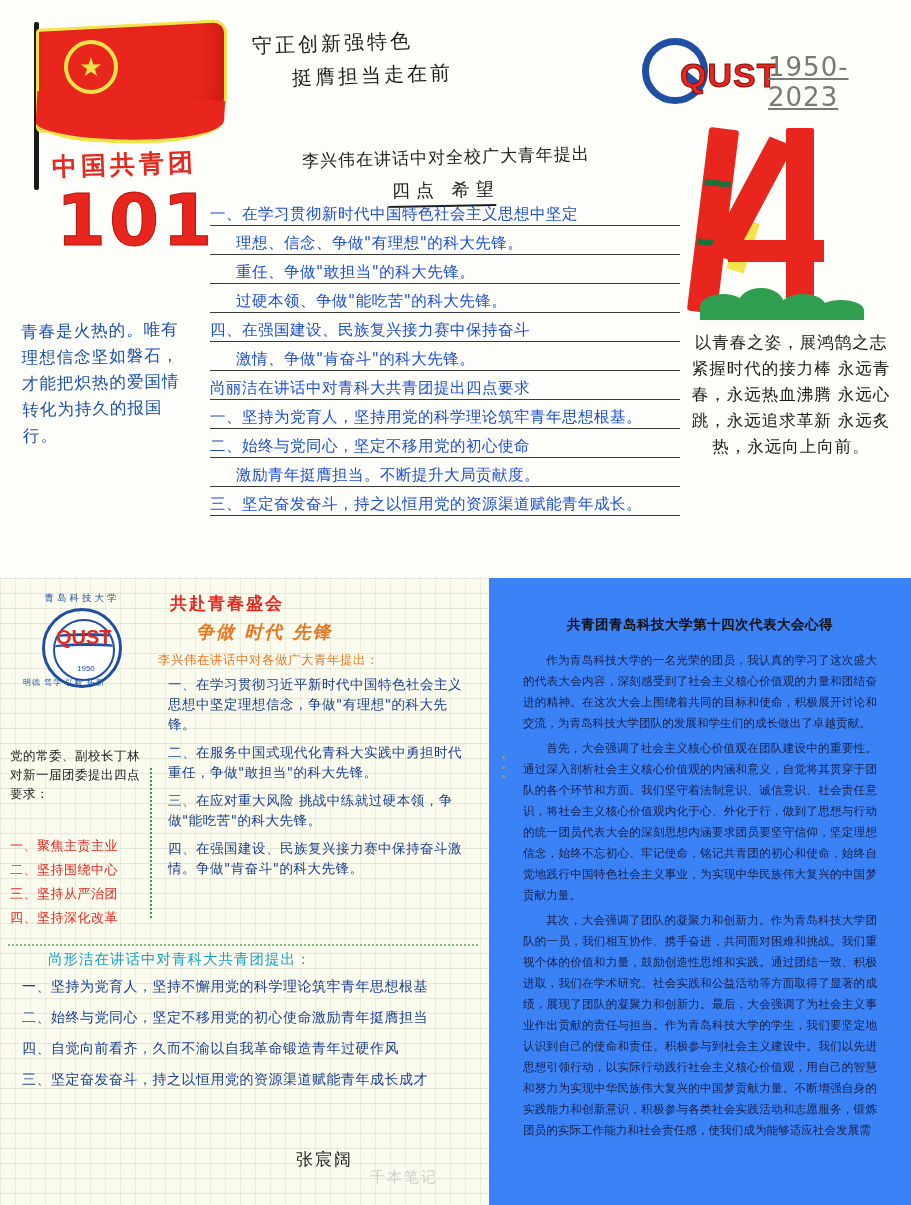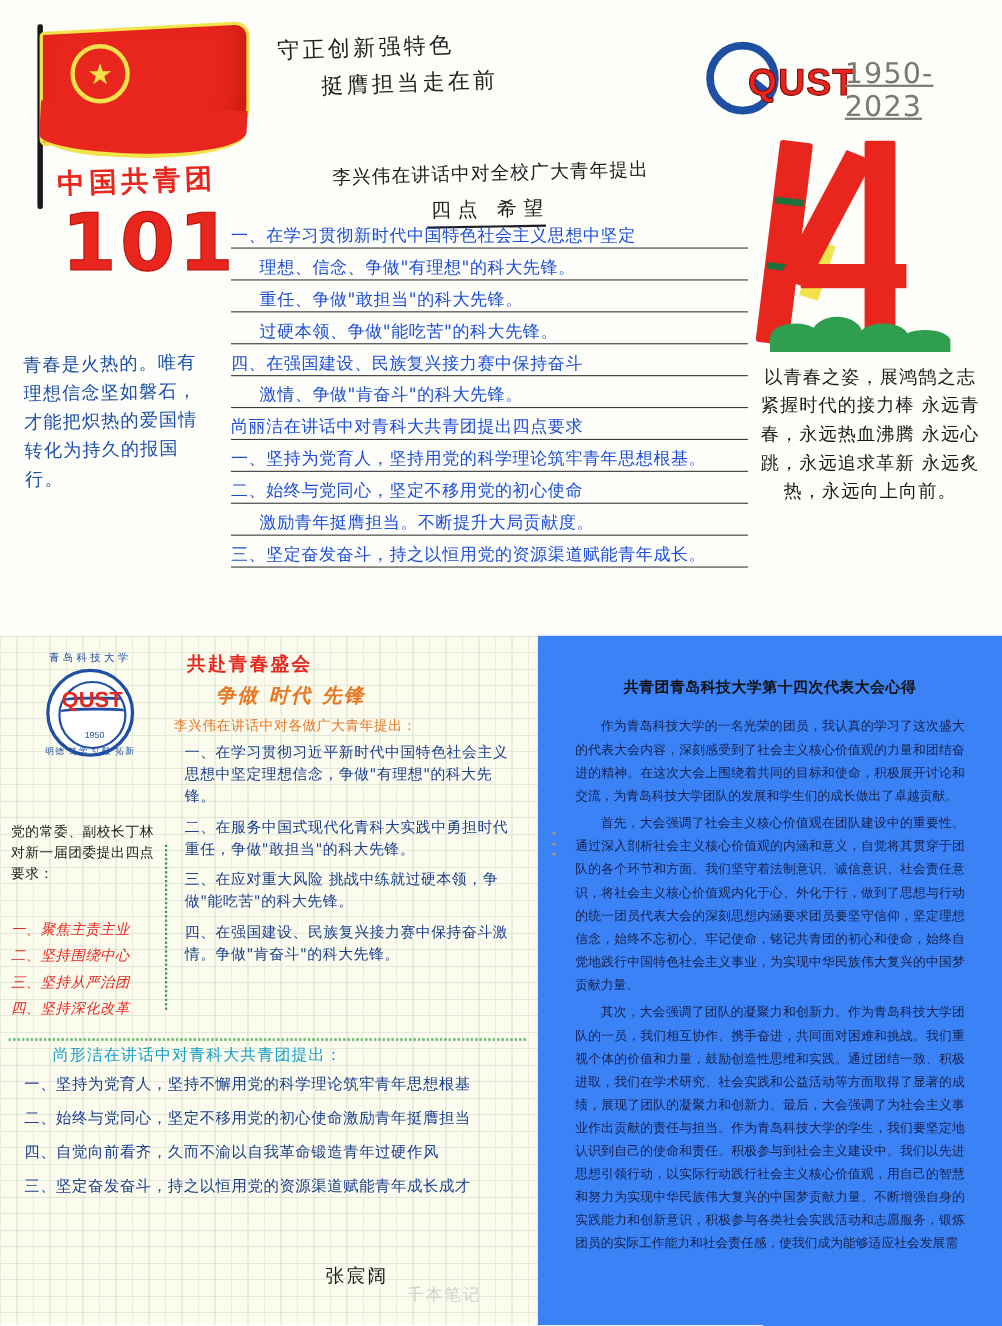--- a/index.html
+++ b/index.html
@@ -317,25 +317,24 @@
     position: absolute;
     left: 0; top: 0;
     width: 140px;
     font-size: 9.5px;
     color: #1f4fa3;
     text-align: center;
     letter-spacing: 3px;
   }
   .nb-logo-motto {
     position: absolute;
-    left: 0; bottom: 0;
+    left: 11px; bottom: 0;
     width: 140px;
     font-size: 8px;
     color: #1f4fa3;
-    text-align: center;
     letter-spacing: 1px;
   }
   .nb-qust-text {
     position: absolute;
     left: 44px; top: 34px;
     font-size: 20px;
     font-weight: bold;
     color: #e8261d;
   }
 
@@ -381,21 +380,20 @@
     width: 138px;
     font-size: 12.5px;
     color: #1b1b1b;
     line-height: 19px;
     letter-spacing: 0.5px;
   }
   .nb-red-list {
     position: absolute;
     left: 10px; top: 258px;
     width: 140px;
-    font-style: italic;
   }
   .nb-red-li {
     font-size: 13px;
     color: #e8261d;
     line-height: 20px;
     margin-bottom: 4px;
     letter-spacing: 0.5px;
   }
   .nb-divider {
     position: absolute;

